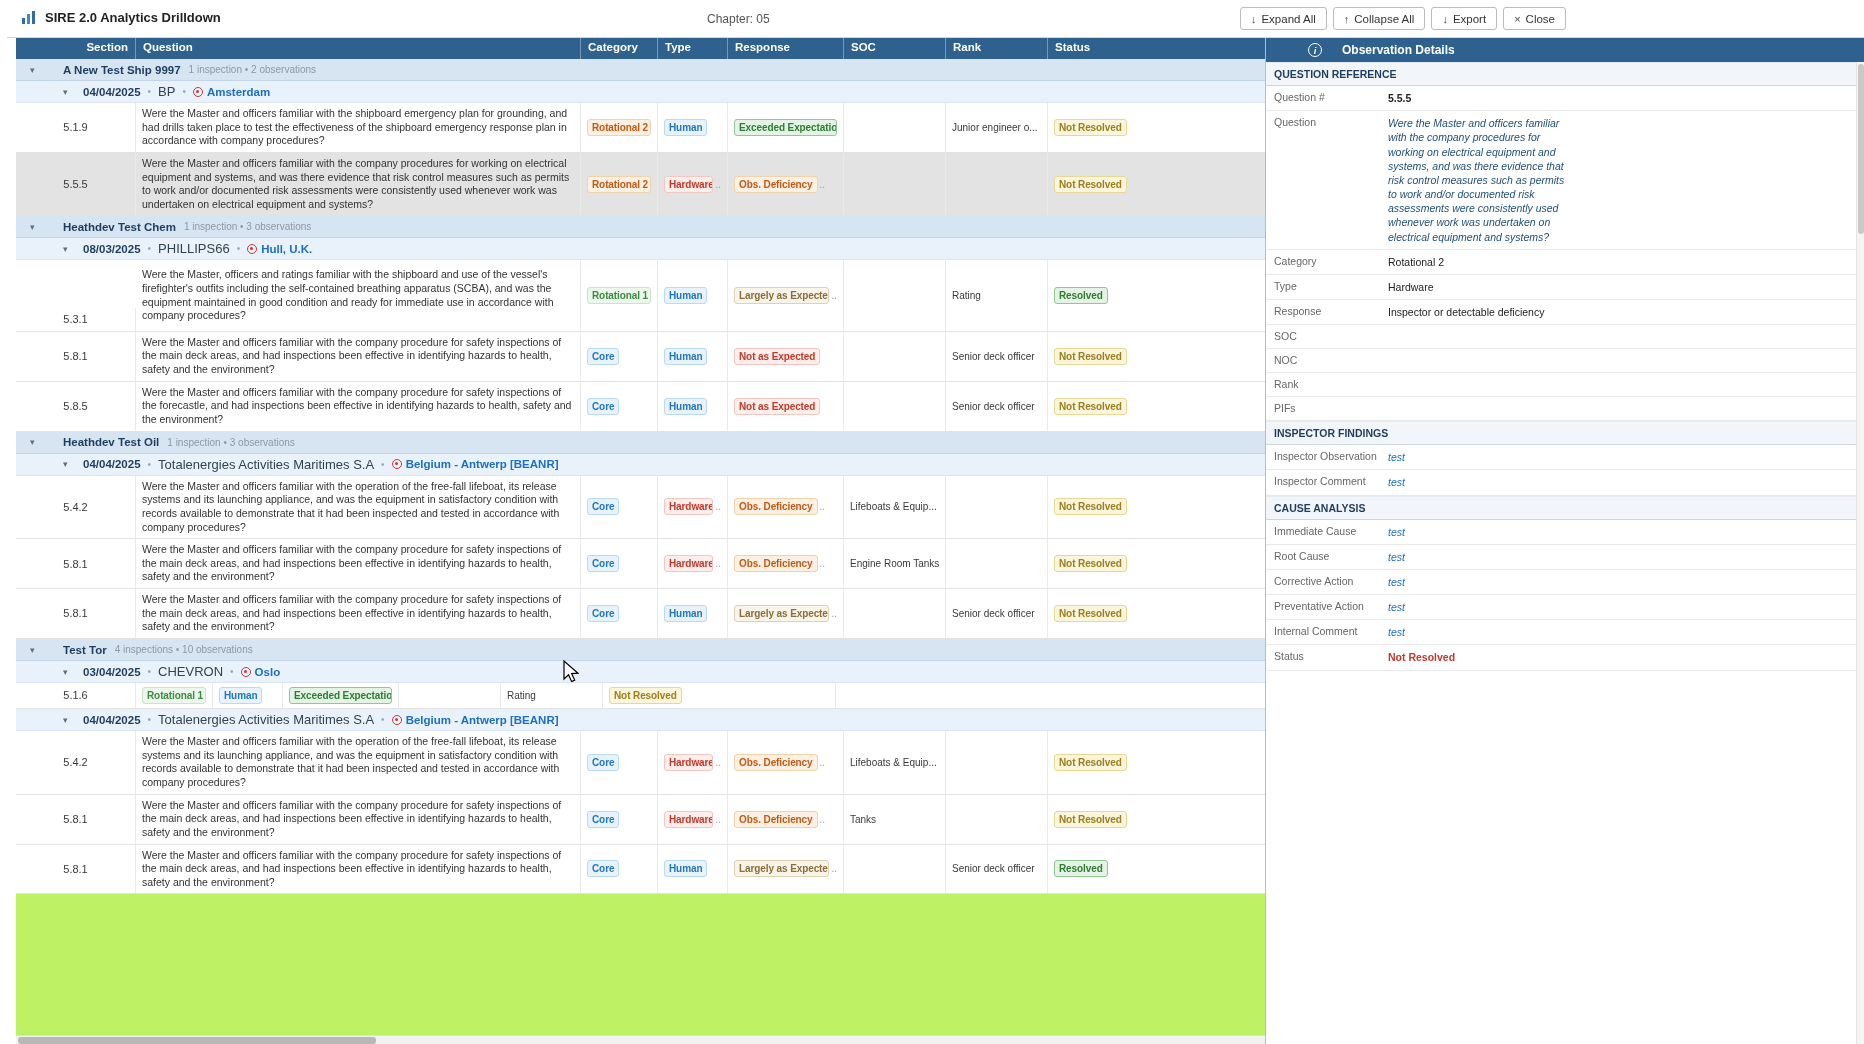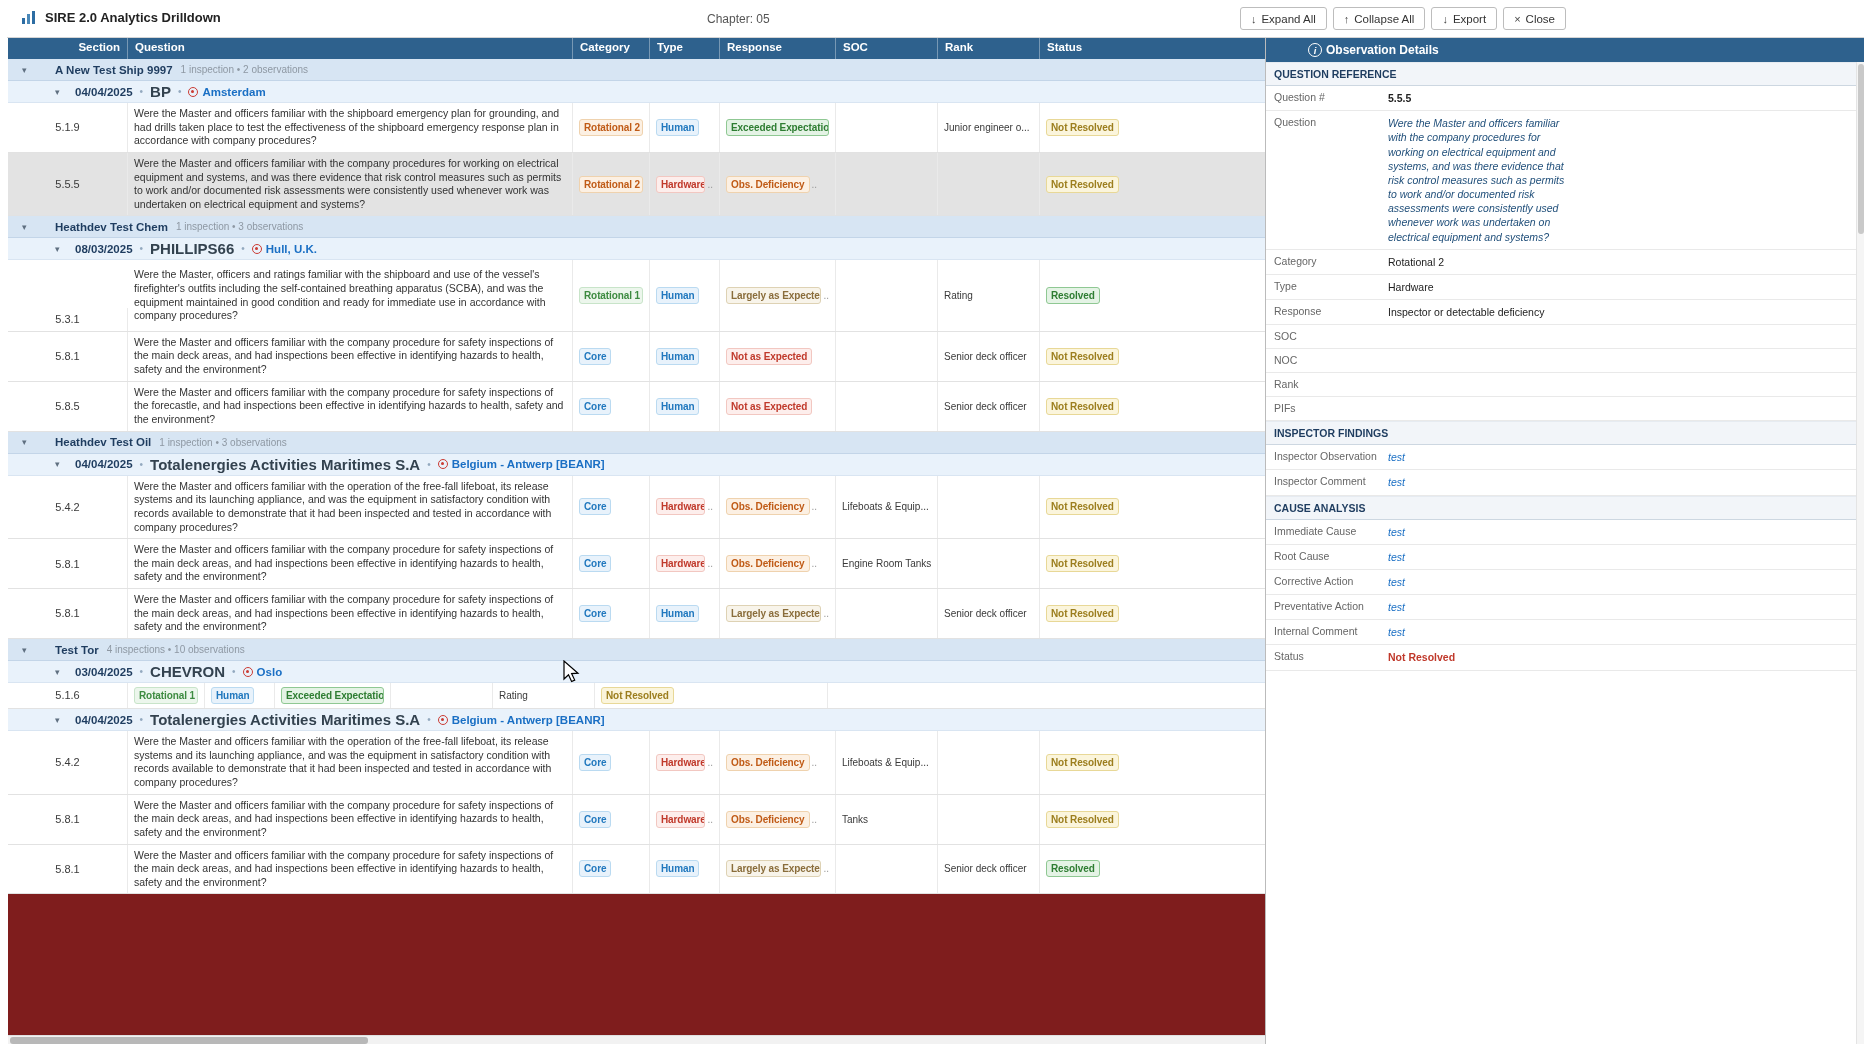--- a/index.html
+++ b/index.html
@@ -13,34 +13,34 @@
   .topbar { position: absolute; top: 0; left: 7px; width: 100%; height: 38px; background: #fff; border-bottom: 1px solid #d5d5d5; z-index: 5; }
   .app-title-wrap { position: absolute; left: 14px; top: 10px; display: flex; align-items: center; gap: 8px; }
   .app-title { font-size: 13px; font-weight: 700; color: #222; }
   .chapter { position: absolute; left: 700px; top: 12px; font-size: 12px; color: #555; }
   .topbar-buttons { position: absolute; right: 305px; top: 7px; display: flex; gap: 6px; }
   .tbtn { display: flex; align-items: center; gap: 5px; height: 23px; padding: 0 10px; background: #fff;
           border: 1px solid #bdbdbd; border-radius: 3px; font-size: 11.5px; color: #333; font-family: inherit; cursor: pointer; white-space: nowrap; }
   .bicon { font-size: 11px; color: #444; }
 
   
-  .table-area { position: absolute; top: 38px; left: 8px; width: 1265px; bottom: 0; background: #7f1d1d; overflow: hidden; }
+  .table-area { position: absolute; top: 38px; left: 16px; width: 1265px; bottom: 0; background: #bef264; overflow: hidden; }
   .thead { display: flex; height: 21px; background: #2e618d; }
   .hcell { color: #fff; font-size: 11.5px; font-weight: 700; padding: 3px 7px; border-right: 1px solid rgba(255,255,255,.35); flex: none; overflow: hidden; white-space: nowrap; }
   .hcell:first-child { text-align: right; }
 
   .group-row { display: flex; align-items: center; height: 22px; background: #d7e5f3; border-bottom: 1px solid #c3d5e8; padding-left: 14px; width: 1265px; }
   .caret { font-size: 9px; color: #5f6f80; width: 12px; flex: none; }
   .ship { font-size: 11.5px; font-weight: 700; color: #1e3c5f; margin-left: 21px; white-space: nowrap; }
   .summary { font-size: 10px; color: #8e98a3; margin-left: 8px; white-space: nowrap; }
 
   .insp-row { display: flex; align-items: center; height: 22px; background: #e9f2fb; border-bottom: 1px solid #d9e5f2; padding-left: 47px; width: 1265px; }
   .date { font-size: 11.5px; font-weight: 700; color: #1e3c5f; margin-left: 8px; white-space: nowrap; }
   .dot { color: #93a9bf; font-size: 10px; margin: 0 7px; }
-  .operator { font-size: 15px; font-weight: 700; color: #33424f; white-space: nowrap; }
+  .operator { font-size: 13px; font-weight: 400; color: #33424f; white-space: nowrap; }
   .pin { width: 10px; height: 10px; border: 1.5px solid #cb3b33; border-radius: 50%; display: inline-block; position: relative; margin-right: 4px; flex: none; }
   .pin::after { content: ''; position: absolute; left: 2px; top: 2px; width: 3px; height: 3px; background: #cb3b33; border-radius: 50%; }
   .port { font-size: 11.5px; font-weight: 700; color: #1a6fc4; text-decoration: none; cursor: pointer; white-space: nowrap; }
 
   .obs-row { display: flex; border-bottom: 1px solid #e2e2e2; background: #fff; width: 1265px; }
   .obs-row.selected { background: #e3e3e3; }
   .cell { padding: 4px 6px; font-size: 10.5px; color: #3a3a3a; border-right: 1px solid #eaeaea; flex: none; line-height: 1.3;
           display: flex; align-items: center; overflow: hidden; }
   .cell.sec { justify-content: center; font-size: 11px; }
   .cell.q { color: #333; }
@@ -55,21 +55,21 @@
   .b-greenfill { color: #2e7d32; background: #e4f3e5; border-color: #8fc893; }
   .b-tan       { color: #8a6d3b; background: #f8f4ea; border-color: #ded2b4; }
   .b-orange    { color: #c05b17; background: #fcf0e3; border-color: #efd2ae; }
   .b-amber     { color: #9c7e1e; background: #fbf5dc; border-color: #e8d897; }
 
   .hscroll { position: absolute; left: 0; bottom: 0; width: 1265px; height: 9px; background: #f2f2f2; border-top: 1px solid #e0e0e0; }
   .hthumb { width: 358px; height: 7px; margin: 1px 0 0 2px; background: #b8b8b8; border-radius: 3px; }
 
   
   .panel { position: absolute; top: 38px; left: 1265px; right: 0; bottom: 0; background: #fff; border-left: 1px solid #bbb; }
-  .panel-header { height: 24px; background: #2e618d; color: #fff; font-weight: 700; font-size: 12px; display: flex; align-items: center; gap: 4px; padding-left: 42px; }
+  .panel-header { height: 24px; background: #2e618d; color: #fff; font-weight: 700; font-size: 12px; display: flex; align-items: center; gap: 20px; padding-left: 42px; }
   .info-icon { width: 14px; height: 14px; border: 1px solid #fff; border-radius: 50%; display: flex; align-items: center; justify-content: center;
                font-size: 9.5px; font-style: italic; font-weight: 700; flex: none; }
   .info-icon::before { content: "i"; }
   .psec { padding: 5px 8px; background: #f2f5f9; color: #1e3c5f; font-weight: 700; font-size: 10.5px; border-bottom: 1px solid #cdd7e1; border-top: 1px solid #e6ebf1; }
   .prow { display: flex; border-bottom: 1px solid #e9e9e9; min-height: 24px; }
   .plabel { width: 122px; padding: 5px 4px 5px 8px; color: #666; font-size: 10.5px; flex: none; }
   .pvalue { width: 180px; padding: 5px 0; font-size: 10.5px; color: #222; line-height: 1.35; flex: none; }
   .pvalue.bold { font-weight: 700; }
   .pvalue.question { font-style: italic; color: #1f4e79; }
   .pvalue.link { color: #1a6fc4; font-style: italic; cursor: pointer; }

